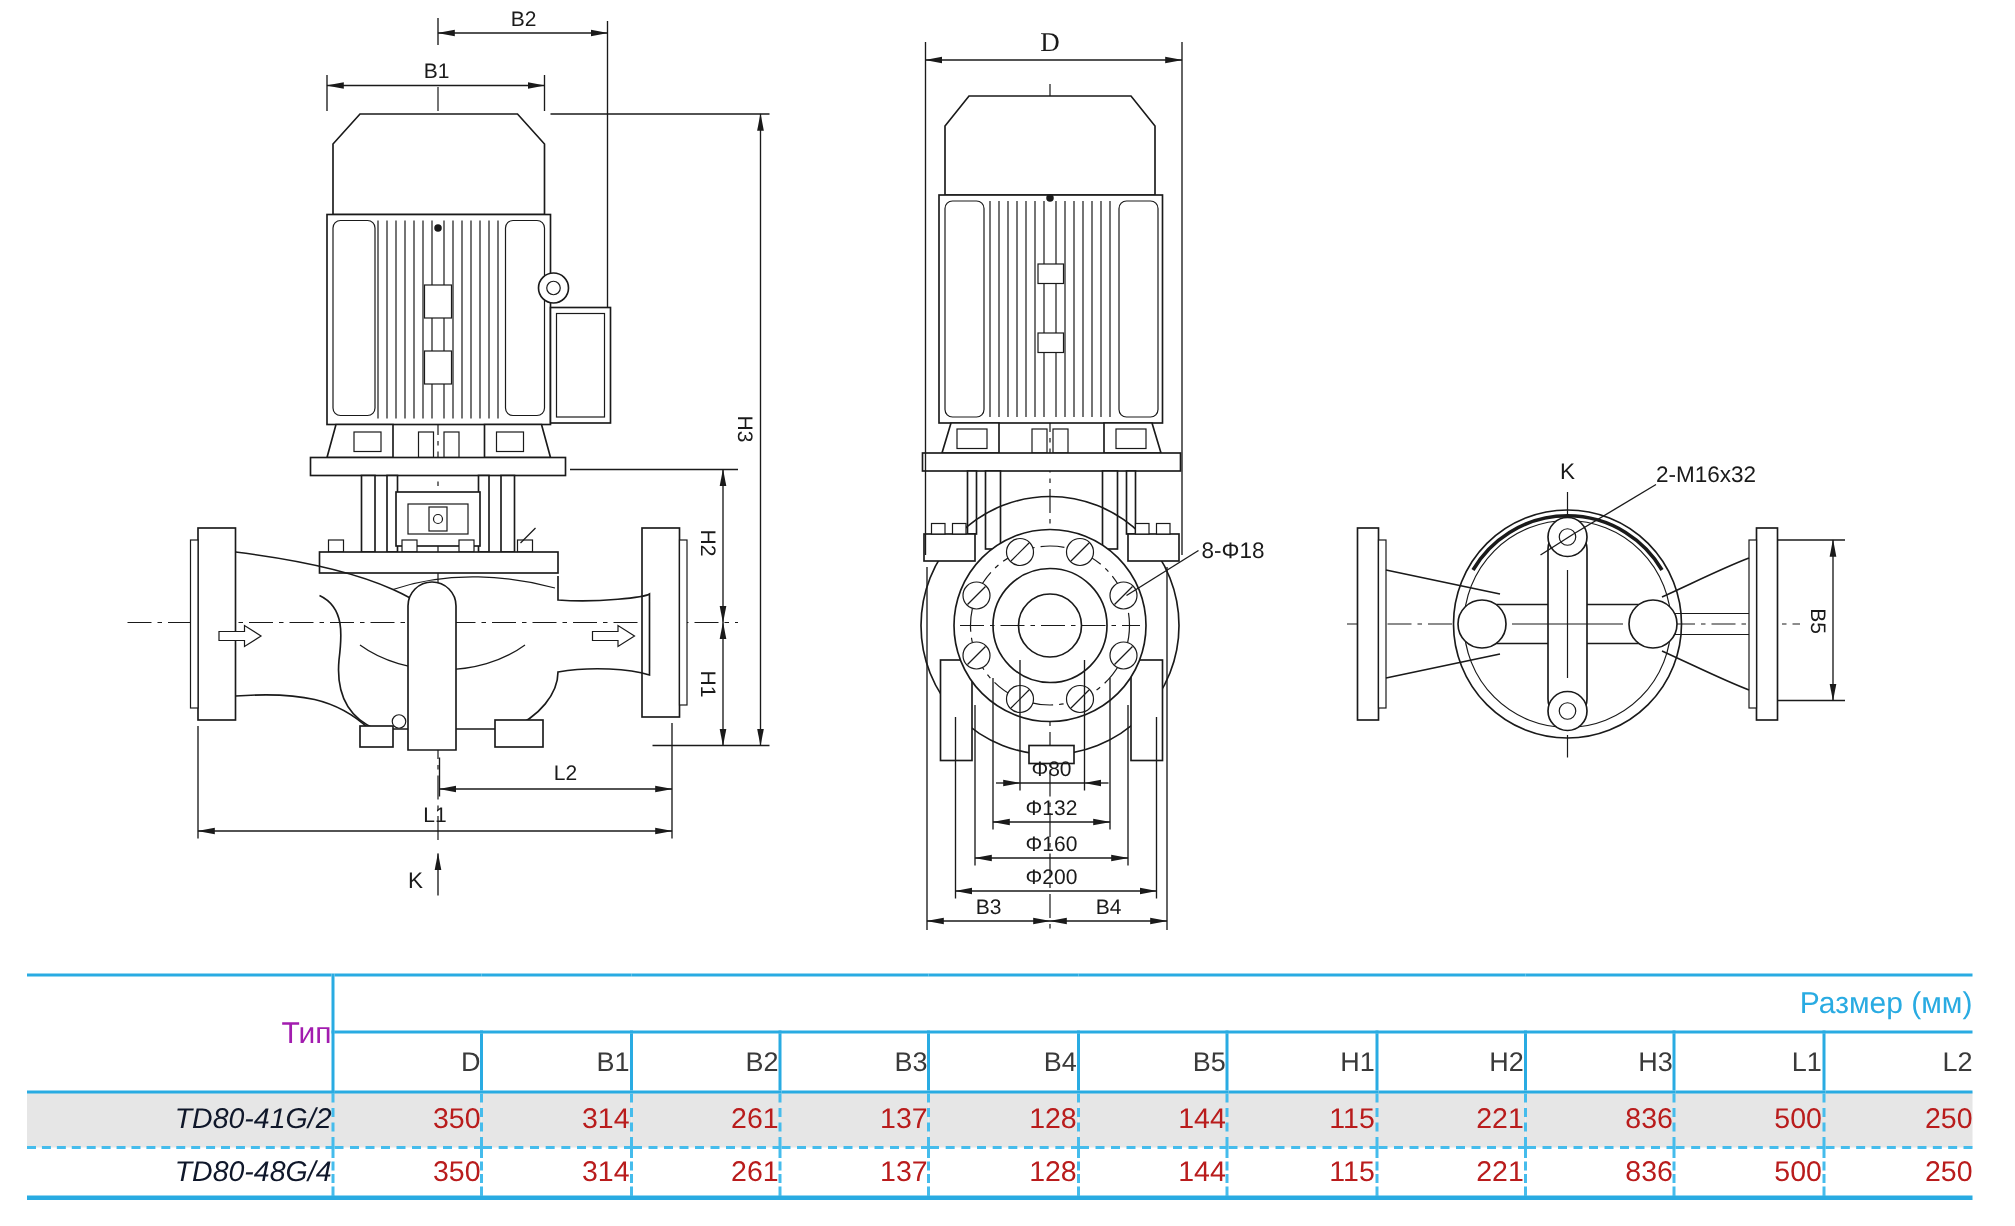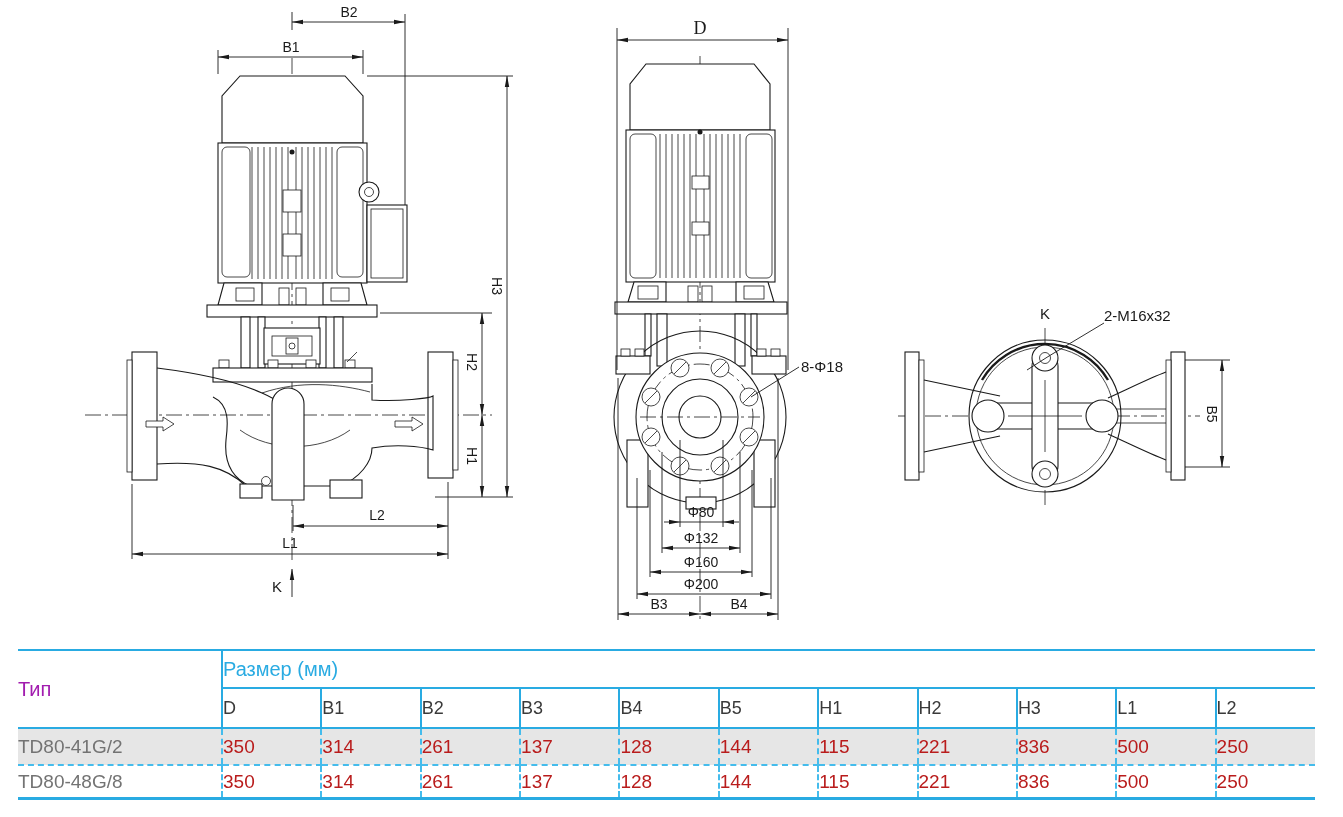--- a/index.html
+++ b/index.html
@@ -16,26 +16,26 @@
   .cl{stroke:#1a1a1a;stroke-width:.8;fill:none;stroke-dasharray:16 4 3 4;}
   .heavy{stroke:#1a1a1a;stroke-width:2.4;fill:none;}
   text.dl{font-family:"Liberation Sans",sans-serif;font-size:14px;fill:#1a1a1a;}
   text.co{font-family:"Liberation Sans",sans-serif;font-size:15px;fill:#1a1a1a;}
   text.serif{font-family:"Liberation Serif",serif;font-size:18px;fill:#1a1a1a;}
 
   
   .spec-table{position:absolute;left:18px;top:649px;width:1297px;}
   table{width:100%;border-collapse:collapse;table-layout:fixed;
         border-top:2px solid #29ABE2;border-bottom:3px solid #29ABE2;}
-  th,td{text-align:left;vertical-align:middle;padding:0;font-weight:normal;}
+  th,td{text-align:right;vertical-align:middle;padding:0;font-weight:normal;}
   .type-h{border-right:2px solid #29ABE2;border-bottom:2px solid #29ABE2;color:#a21caf;font-size:20px;}
   .size-h{border-bottom:2px solid #29ABE2;color:#29ABE2;font-size:20px;height:36px;}
   .col-h{border-left:2px solid #29ABE2;border-bottom:2px solid #29ABE2;color:#3a3a3a;font-size:18px;height:38px;}
   tbody td{font-size:19px;color:#b91c1c;border-left:2px dashed #45BCEC;height:35px;}
-  tbody td.type-c{border-left:none;color:#737373;}
+  tbody td.type-c{border-left:none;color:#0f172a;font-style:italic;}
   tr.row-1 td{background:#E6E6E6;border-bottom:2px dashed #45BCEC;}
   tr.row-2 td{height:31px;}
 </style>
 </head>
 <body>
 
 <div class="stage">
 
 <svg class="drawing" width="1343" height="648" viewBox="0 0 1343 648">
   <defs>
@@ -319,21 +319,21 @@
         <td>137</td>
         <td>128</td>
         <td>144</td>
         <td>115</td>
         <td>221</td>
         <td>836</td>
         <td>500</td>
         <td>250</td>
       </tr>
       <tr class="row-2">
-        <td class="type-c">TD80-48G/8</td>
+        <td class="type-c">TD80-48G/4</td>
         <td>350</td>
         <td>314</td>
         <td>261</td>
         <td>137</td>
         <td>128</td>
         <td>144</td>
         <td>115</td>
         <td>221</td>
         <td>836</td>
         <td>500</td>

